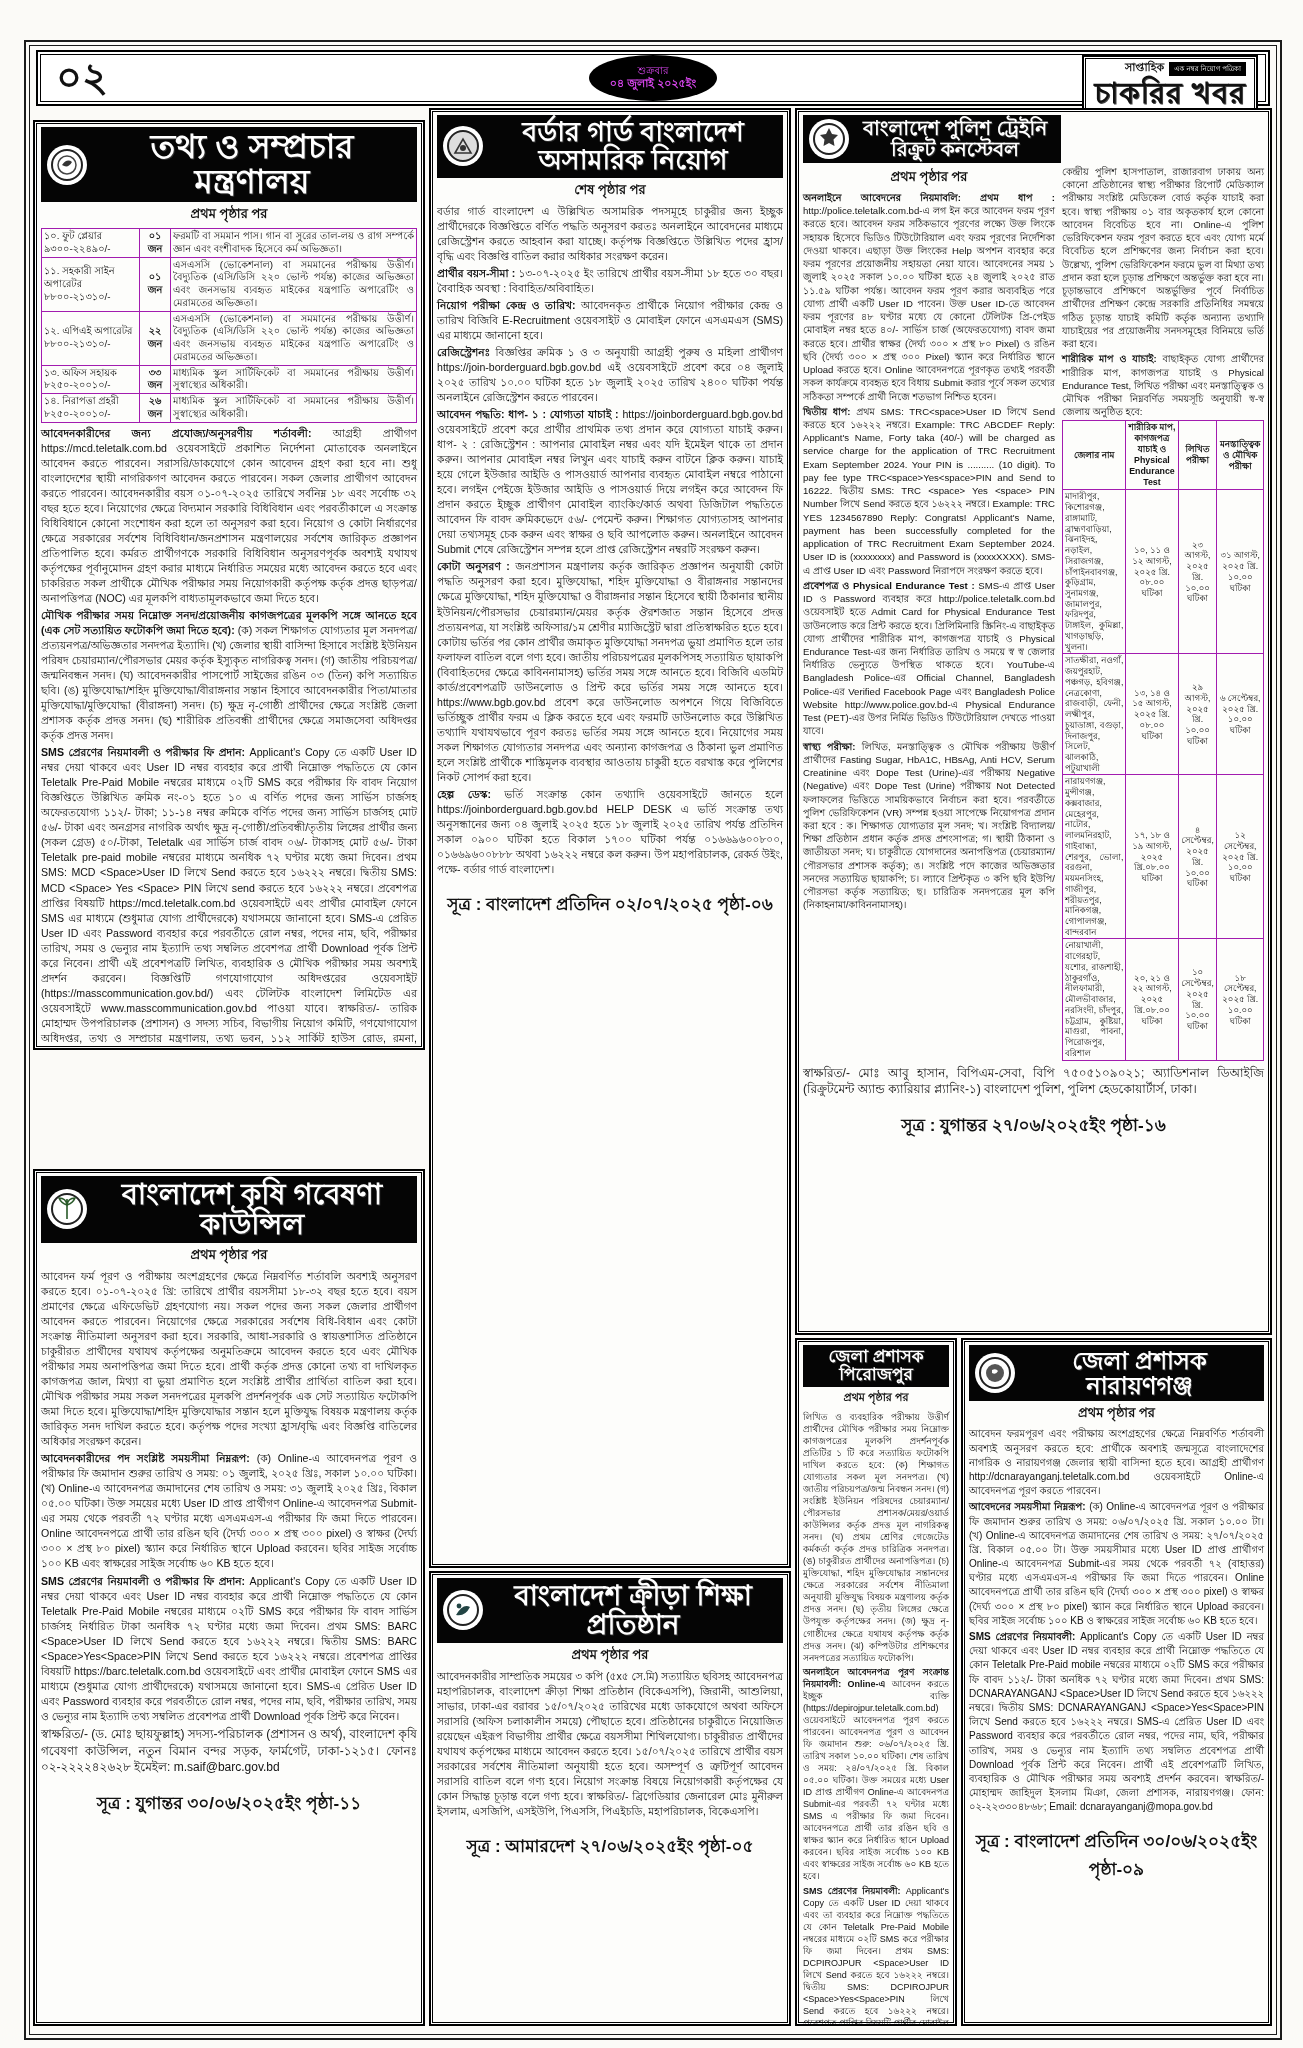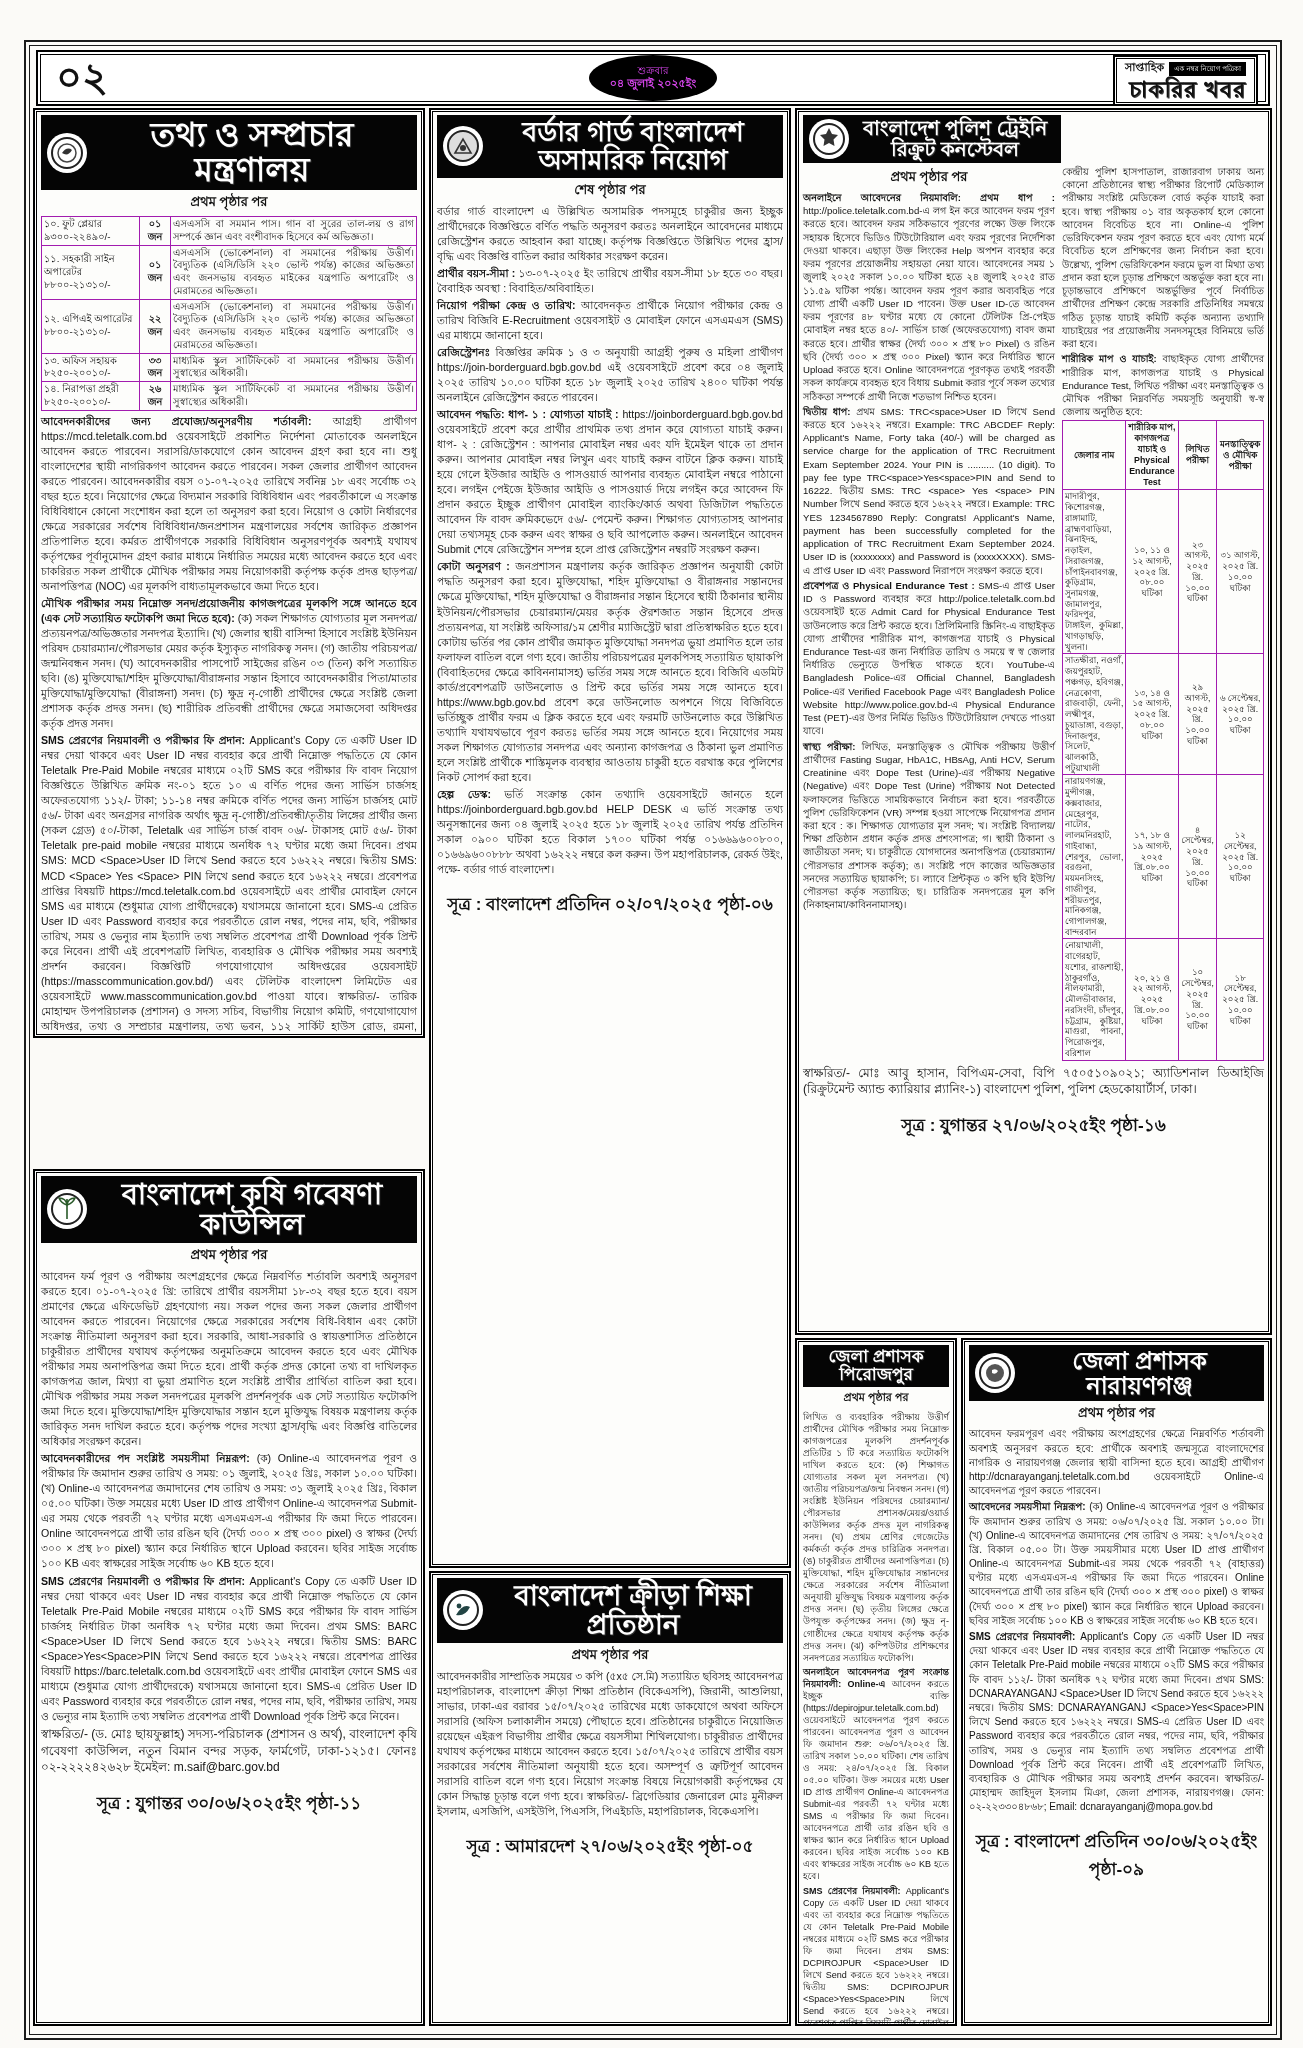--- a/index.html
+++ b/index.html
@@ -14,21 +14,21 @@
   .frame{position:absolute;left:24px;top:40px;width:1254px;height:1996px;border:2px solid #1a1a1a;box-shadow:inset 0 0 0 3px #fbfaf7, inset 0 0 0 4px #1a1a1a;background:#fbfaf7;}
   
   .topbar{position:absolute;left:36px;top:50px;width:1230px;height:52px;border:2px solid #000;box-shadow:inset 0 0 0 2px #fff, inset 0 0 0 3px #000;background:#fff;display:flex;align-items:center;}
   .pagenum{font-size:40px;font-weight:bold;font-family:"Liberation Serif","DejaVu Serif",serif;padding:0 18px;line-height:1;}
   .dateoval{position:absolute;left:50%;top:50%;transform:translate(-50%,-50%);background:#000;color:#d946ef;border-radius:50%;width:128px;height:46px;display:flex;flex-direction:column;align-items:center;justify-content:center;text-align:center;}
   .dateoval .wd{font-size:10px;line-height:1.2;}
   .dateoval .dt{font-size:11px;font-weight:bold;line-height:1.2;}
   .masthead{position:absolute;right:10px;top:3px;border:2px solid #000;box-shadow:inset 0 0 0 1px #fff,inset 0 0 0 2px #000;padding:2px 10px 3px;background:#fff;text-align:right;}
   .masthead .pre{font-size:11px;font-weight:bold;display:inline-block;vertical-align:middle;}
   .masthead .badge{display:inline-block;vertical-align:middle;background:#000;color:#fff;font-size:7px;padding:1px 5px;margin-left:5px;}
-  .masthead .title{font-size:22px;font-weight:900;letter-spacing:1px;line-height:1;margin-top:1px;text-shadow:1px 1px 0 #444;}
+  .masthead .title{font-size:29px;font-weight:900;letter-spacing:1px;line-height:1;margin-top:1px;text-shadow:1px 1px 0 #444;}
   
   .art{position:absolute;background:#fdfdfb;border:2px solid #000;box-shadow:inset 0 0 0 1px #fff,inset 0 0 0 2px #000;overflow:hidden;padding:5px 6px 4px;box-sizing:border-box;}
   .arthead{background:#050505;color:#fff;display:flex;align-items:center;margin:0 0 2px;padding:3px 6px;min-height:46px;box-sizing:border-box;}
   .arthead .ttl{flex:1;text-align:center;font-weight:900;line-height:1.05;text-shadow:1px 1px 0 #333;}
   .logo{width:40px;height:40px;border-radius:50%;background:#fff;flex:0 0 40px;margin-right:6px;display:flex;align-items:center;justify-content:center;}
   .logo svg{width:34px;height:34px;}
   .cont{ text-align:center;font-weight:bold;font-size:13px;margin:2px 0 3px;}
   .para{font-size:10.6px;line-height:1.42;text-align:justify;margin:0 0 2px;}
   .para b{font-weight:bold;}
   .src{ text-align:center;font-weight:bold;font-size:17px;margin-top:14px;}
@@ -61,38 +61,38 @@
     <div class="dateoval">
       <div class="wd">শুক্রবার</div>
       <div class="dt">০৪ জুলাই ২০২৫ইং</div>
     </div>
     <div class="masthead">
       <span class="pre">সাপ্তাহিক</span><span class="badge">এক নম্বর নিয়োগ পত্রিকা</span>
       <div class="title">চাকরির খবর</div>
     </div>
   </div>
 
-  <div class="art" style="left:33px;top:108px;width:392px;height:930px;">
+  <div class="art" style="left:33px;top:120px;width:392px;height:930px;">
     <div class="arthead">
       <span class="logo">
         <svg viewBox="0 0 34 34">
             <circle cx="17" cy="17" r="15" fill="#fff" stroke="#222" stroke-width="2"></circle>
             <circle cx="17" cy="17" r="9" fill="none" stroke="#444" stroke-width="1.5"></circle>
             <path d="M12 17 q5 -7 10 -3 q-4 7 -10 3z" fill="#333"></path>
           </svg>
       </span>
       <span class="ttl" style="font-size:33px;">তথ্য ও সম্প্রচার মন্ত্রণালয়</span>
     </div>
     <div class="cont">প্রথম পৃষ্ঠার পর</div>
     <table class="mtab">
       <tbody>
         <tr>
           <td class="post">১০. ফুট প্লেয়ার ৯৩০০-২২৪৯০/-</td>
           <td class="cnt">০১ জন</td>
-          <td class="qual">এসএসসি বা সমমান পাস। গান বা সুরের তাল-লয় ও রাগ সম্পর্কে জ্ঞান এবং বংশীবাদক হিসেবে কর্ম অভিজ্ঞতা।</td>
+          <td class="qual">ফরমটি বা সমমান পাস। গান বা সুরের তাল-লয় ও রাগ সম্পর্কে জ্ঞান এবং বংশীবাদক হিসেবে কর্ম অভিজ্ঞতা।</td>
         </tr>
         <tr>
           <td class="post">১১. সহকারী সাইন অপারেটর ৮৮০০-২১৩১০/-</td>
           <td class="cnt">০১ জন</td>
           <td class="qual">এসএসসি (ভোকেশনাল) বা সমমানের পরীক্ষায় উত্তীর্ণ। বৈদ্যুতিক (এসি/ডিসি ২২০ ভোল্ট পর্যন্ত) কাজের অভিজ্ঞতা এবং জনসভায় ব্যবহৃত মাইকের যন্ত্রপাতি অপারেটিং ও মেরামতের অভিজ্ঞতা।</td>
         </tr>
         <tr>
           <td class="post">১২. এপিএই অপারেটর ৮৮০০-২১৩১০/-</td>
           <td class="cnt">২২ জন</td>
           <td class="qual">এসএসসি (ভোকেশনাল) বা সমমানের পরীক্ষায় উত্তীর্ণ। বৈদ্যুতিক (এসি/ডিসি ২২০ ভোল্ট পর্যন্ত) কাজের অভিজ্ঞতা এবং জনসভায় ব্যবহৃত মাইকের যন্ত্রপাতি অপারেটিং ও মেরামতের অভিজ্ঞতা।</td>

